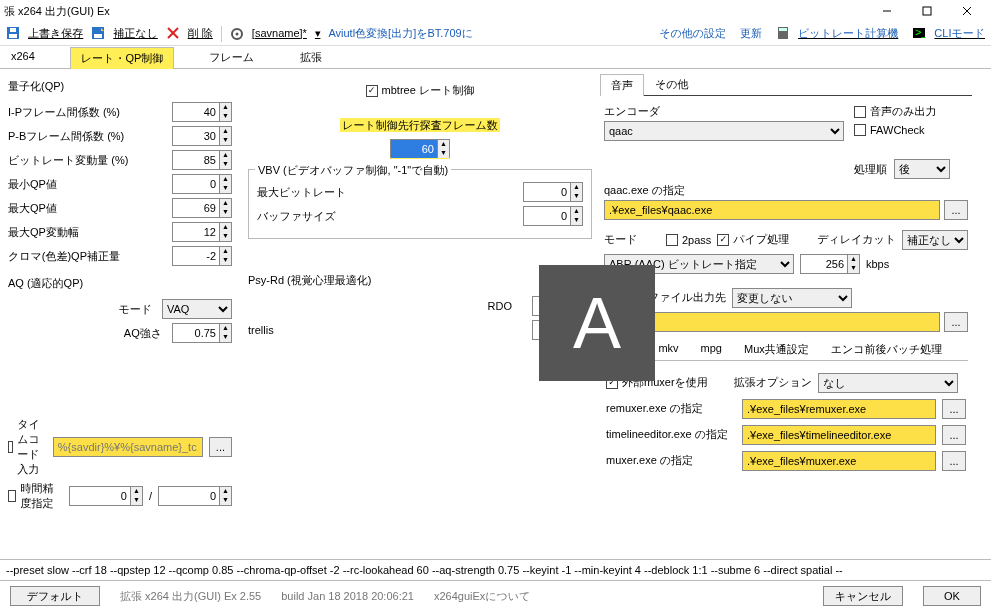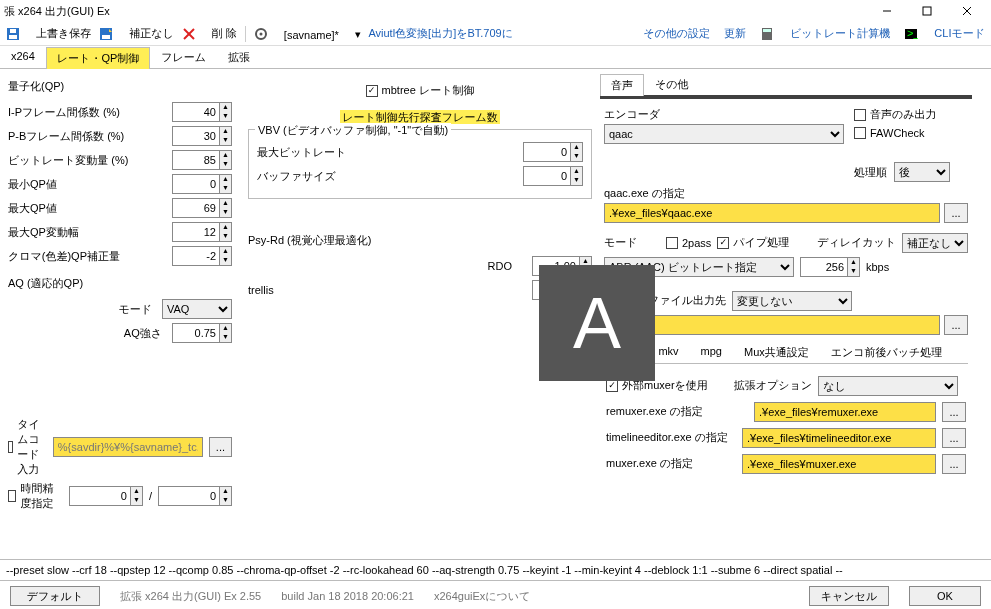--- a/index.html
+++ b/index.html
@@ -4,25 +4,25 @@
 <style>
   * { box-sizing: border-box; font-family: "Meiryo UI", "MS UI Gothic", sans-serif; font-size: 11px; }
   body { margin: 0; padding: 0; background: #fff; color: #000; width: 991px; height: 609px; overflow: hidden; position: relative; }
   .titlebar { height: 22px; display: flex; align-items: center; padding: 0 4px; gap: 24px; }
   .titlebar .title { flex: 1; }
   .winbtns { display: flex; gap: 0; }
   .winbtn { width: 40px; height: 22px; display: flex; align-items: center; justify-content: center; }
   .winbtn svg { width: 10px; height: 10px; }
   .toolbar { height: 24px; display: flex; align-items: center; gap: 8px; padding: 0 6px; border-bottom: 1px solid #ddd; }
   .toolbar .sep { width: 1px; height: 16px; background: #ccc; }
-  .tbtn { display: flex; align-items: flex-end; gap: 16px; cursor: default; }
+  .tbtn { display: flex; align-items: flex-start; gap: 8px; cursor: default; text-decoration: underline; }
   .ico { width: 14px; height: 14px; display: inline-block; }
   .lnk { color: #1a5db6; }
   .rightlinks { margin-left: auto; display: flex; gap: 14px; align-items: center; }
-  .tabs { display: flex; border-bottom: 1px solid #bbb; padding-left: 0; }
+  .tabs { display: flex; border-bottom: 1px solid #bbb; padding-left: 0; gap: 24px; }
   .tab { padding: 3px 10px; border: 1px solid transparent; border-bottom: none; cursor: default; }
   .tab.active { border-color: #bbb; background: #fff; position: relative; top: 1px; }
   .tab.hl { background: #ffee55; }
   .main { display: flex; }
   .col-left { width: 240px; padding: 6px 8px 0 8px; }
   .col-mid  { width: 360px; padding: 6px 8px 0 8px; }
   .col-right{ width: 380px; padding: 0 8px 0 0; position: relative; }
   .group { margin-bottom: 10px; }
   .group-title { margin: 4px 0 8px 0; }
   .row { display: flex; align-items: center; margin: 4px 0; }
@@ -35,21 +35,21 @@
   select { border: 1px solid #888; height: 20px; background: #efefef; }
   input[type=text].tx { border: 1px solid #888; height: 20px; padding: 0 4px; background: #fde047; }
   .btn { border: 1px solid #888; background: #efefef; height: 20px; padding: 0 6px; display: inline-flex; align-items: center; }
   .btn3 { width: 24px; justify-content: center; }
   .chk { display: inline-flex; align-items: center; gap: 4px; }
   .chk .box { width: 12px; height: 12px; border: 1px solid #444; display: inline-flex; align-items: center; justify-content: center; font-size: 9px; line-height: 9px; }
   .fieldset { border: 1px solid #bbb; padding: 8px; margin-top: 4px; position: relative; }
   .fieldset .legend { position: absolute; top: -7px; left: 6px; background: #fff; padding: 0 3px; font-size: 11px; }
   .hl-text { background: #ffee55; padding: 1px 2px; }
   .mid-spin-row { display: flex; justify-content: center; margin: 6px 0 10px 0; }
-  .rtabs { display: flex; border-bottom: 4px solid #404040; margin-top: 4px; }
+  .rtabs { display: flex; border-bottom: 1px solid #404040; margin-top: 4px; }
   .rtab  { padding: 3px 10px; border: 1px solid transparent; border-bottom: none; }
   .rtab.active { border-color: #bbb; background: #fff; position: relative; top: 1px; }
   .rbody { padding: 8px 4px; }
   .rline { display: flex; align-items: center; gap: 6px; margin: 4px 0; }
   .rline .rlbl { width: 56px; }
   .tabs2 { display: flex; border-bottom: 1px solid #bbb; margin-top: 6px; }
   .commandline { position: absolute; left: 0; right: 0; bottom: 28px; border-top: 1px solid #bbb; border-bottom: 1px solid #bbb; padding: 4px 6px; white-space: nowrap; overflow: hidden; background: #fff; }
   .bottombar { position: absolute; left: 0; right: 0; bottom: 0; height: 26px; display: flex; align-items: center; gap: 20px; padding: 0 10px; background: #fff; }
   .bottombar .grow { flex: 1; }
   .biga { position: absolute; left: 539px; top: 265px; width: 116px; height: 116px; background: #555; color: #fff; display: flex; align-items: center; justify-content: center; font-size: 72px; font-weight: 300; font-family: "Segoe UI Light", sans-serif; }
@@ -273,22 +273,31 @@
     </div>
   </div>
 
   <div class="col-mid">
     <div style="text-align:center;margin-top:8px">
       <span class="chk">
           <span class="box">✓</span>
           <span>mbtree レート制御</span>
         </span>
     </div>
-    <div style="text-align:center;margin-top:12px">
+    <div style="text-align:center;margin-top:20px">
       <span class="hl-text">レート制御先行探査フレーム数</span>
+    </div>
+    <div class="mid-spin-row">
+      <span class="spin sel" style="border-bottom:2px solid #ffee55">
+          <input value="60" style="">
+          <span class="arrows">
+            <div>▲</div>
+            <div>▼</div>
+          </span>
+        </span>
     </div>
 
     <div class="fieldset">
       <span class="legend">VBV (ビデオバッファ制御, "-1"で自動)</span>
       <div class="row">
           <span class="lbl">最大ビットレート</span>
         <span class="spin">
             <input value="0" style="">
             <span class="arrows">
               <div>▲</div>
@@ -412,21 +421,21 @@
           <span class="chk">
               <span class="box">✓</span>
               <span>外部muxerを使用</span>
             </span>
           <span style="margin-left:20px">拡張オプション</span>
           <select style="width:140px"><option>なし</option></select>
         </div>
 
         <div class="muxrow">
           <span class="mlbl">remuxer.exe の指定</span>
-          <input type="text" class="tx" style="flex: 1 1 0%; margin-left: 12px;" value=".¥exe_files¥remuxer.exe">
+          <input type="text" class="tx" style="flex: 1 1 0%;" value=".¥exe_files¥remuxer.exe">
           <span class="btn btn3">...</span>
         </div>
         <div class="muxrow">
           <span class="mlbl">timelineeditor.exe の指定</span>
           <input type="text" class="tx" style="flex: 1 1 0%;" value=".¥exe_files¥timelineeditor.exe">
           <span class="btn btn3">...</span>
         </div>
         <div class="muxrow">
           <span class="mlbl">muxer.exe の指定</span>
           <input type="text" class="tx" style="flex: 1 1 0%;" value=".¥exe_files¥muxer.exe">
@@ -439,16 +448,16 @@
 
 <div class="commandline">--preset slow --crf 18 --qpstep 12 --qcomp 0.85 --chroma-qp-offset -2 --rc-lookahead 60 --aq-strength 0.75 --keyint -1 --min-keyint 4 --deblock 1:1 --subme 6 --direct spatial --</div>
 
 <div class="bottombar">
   <span class="btn" style="width:90px;justify-content:center">デフォルト</span>
   <span class="faint">拡張 x264 出力(GUI) Ex 2.55</span>
   <span class="faint">build Jan 18 2018 20:06:21</span>
   <span class="faint">x264guiExについて</span>
   <span class="grow"></span>
   <span class="btn" style="width:80px;justify-content:center">キャンセル</span>
-  <span class="btn" style="width:72px;justify-content:center">OK</span>
+  <span class="btn" style="width:58px;justify-content:center">OK</span>
 </div>
 
 <div class="biga">A</div>
 
 </body></html>

